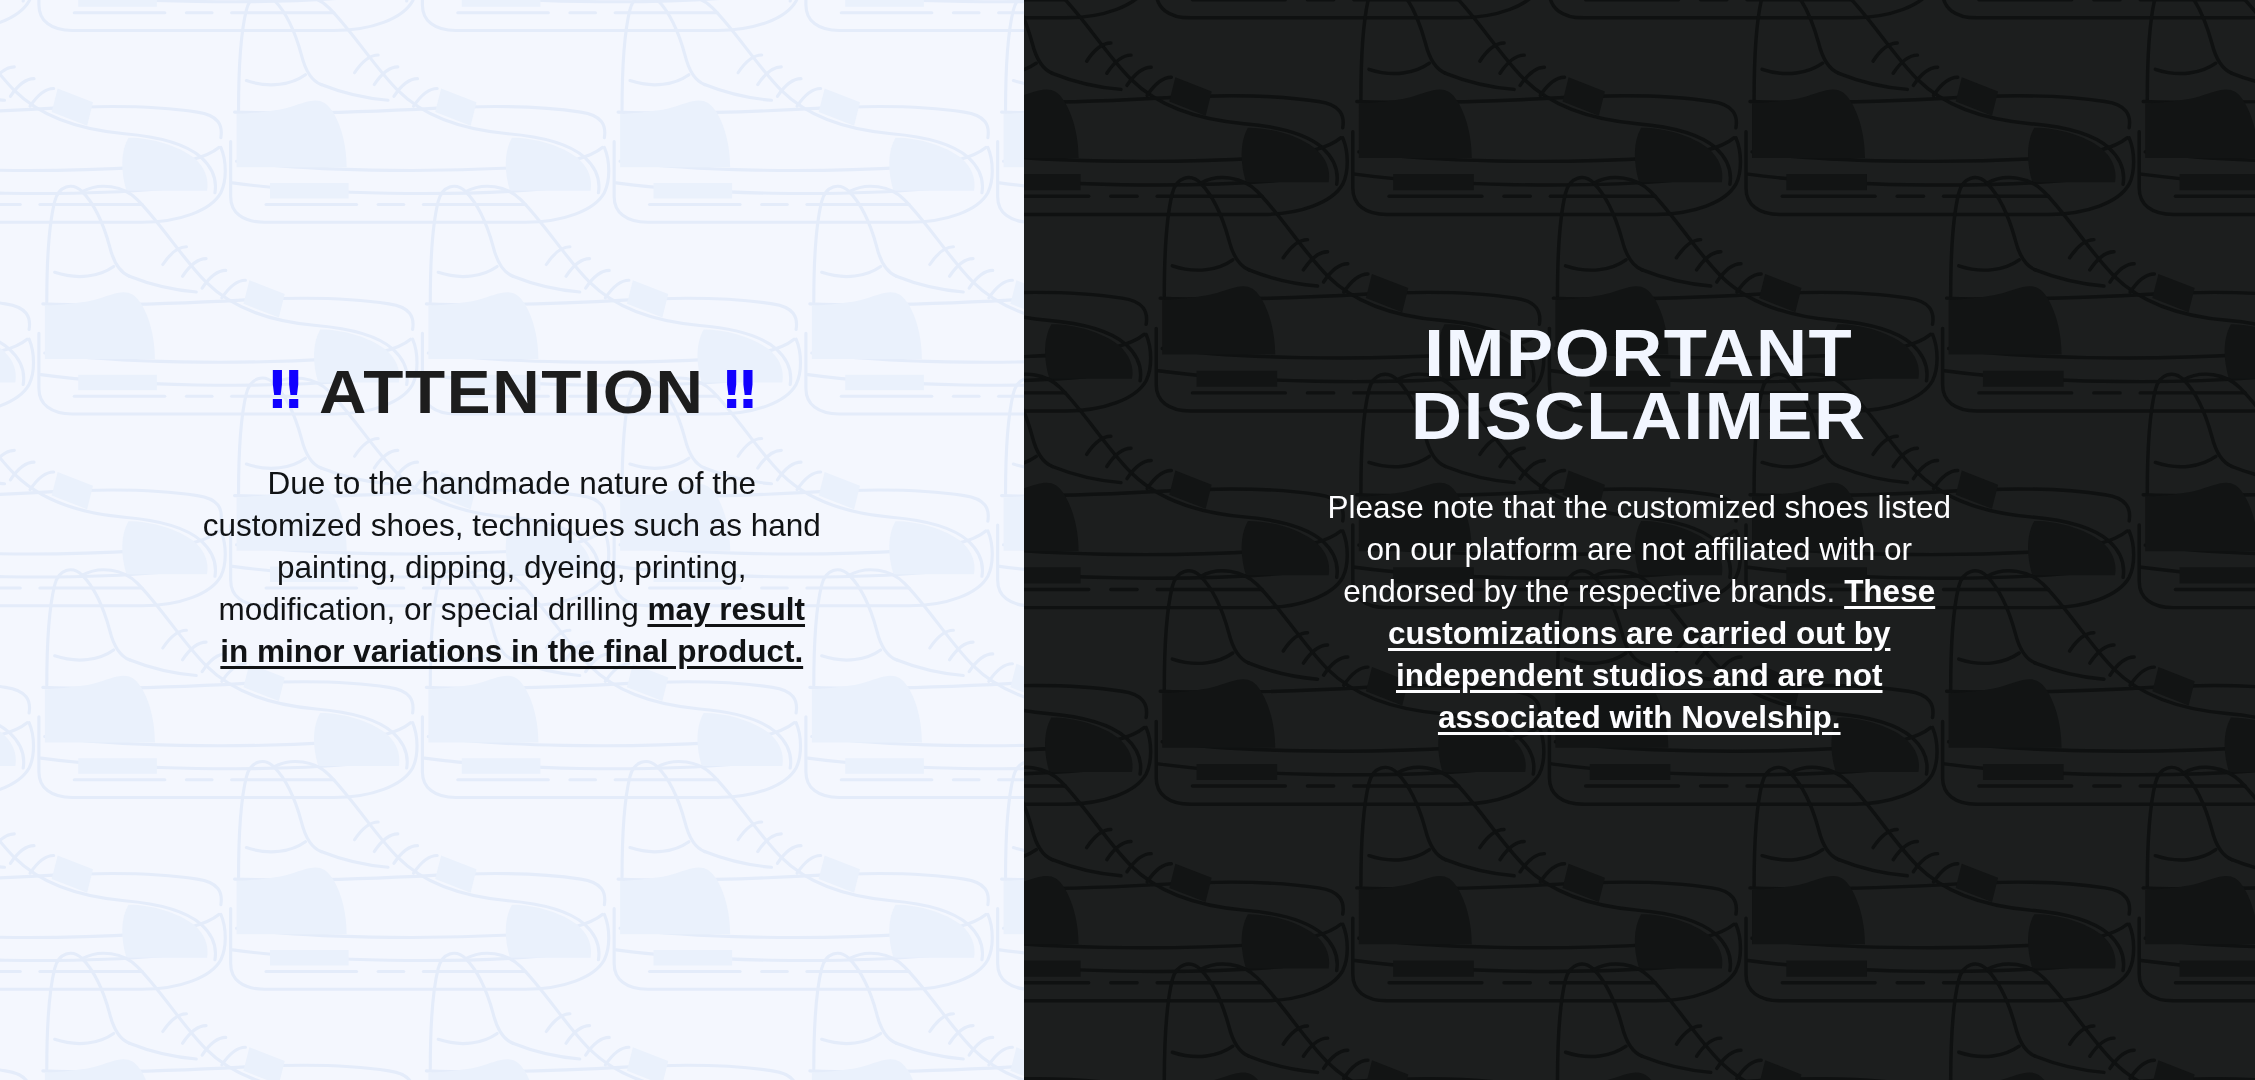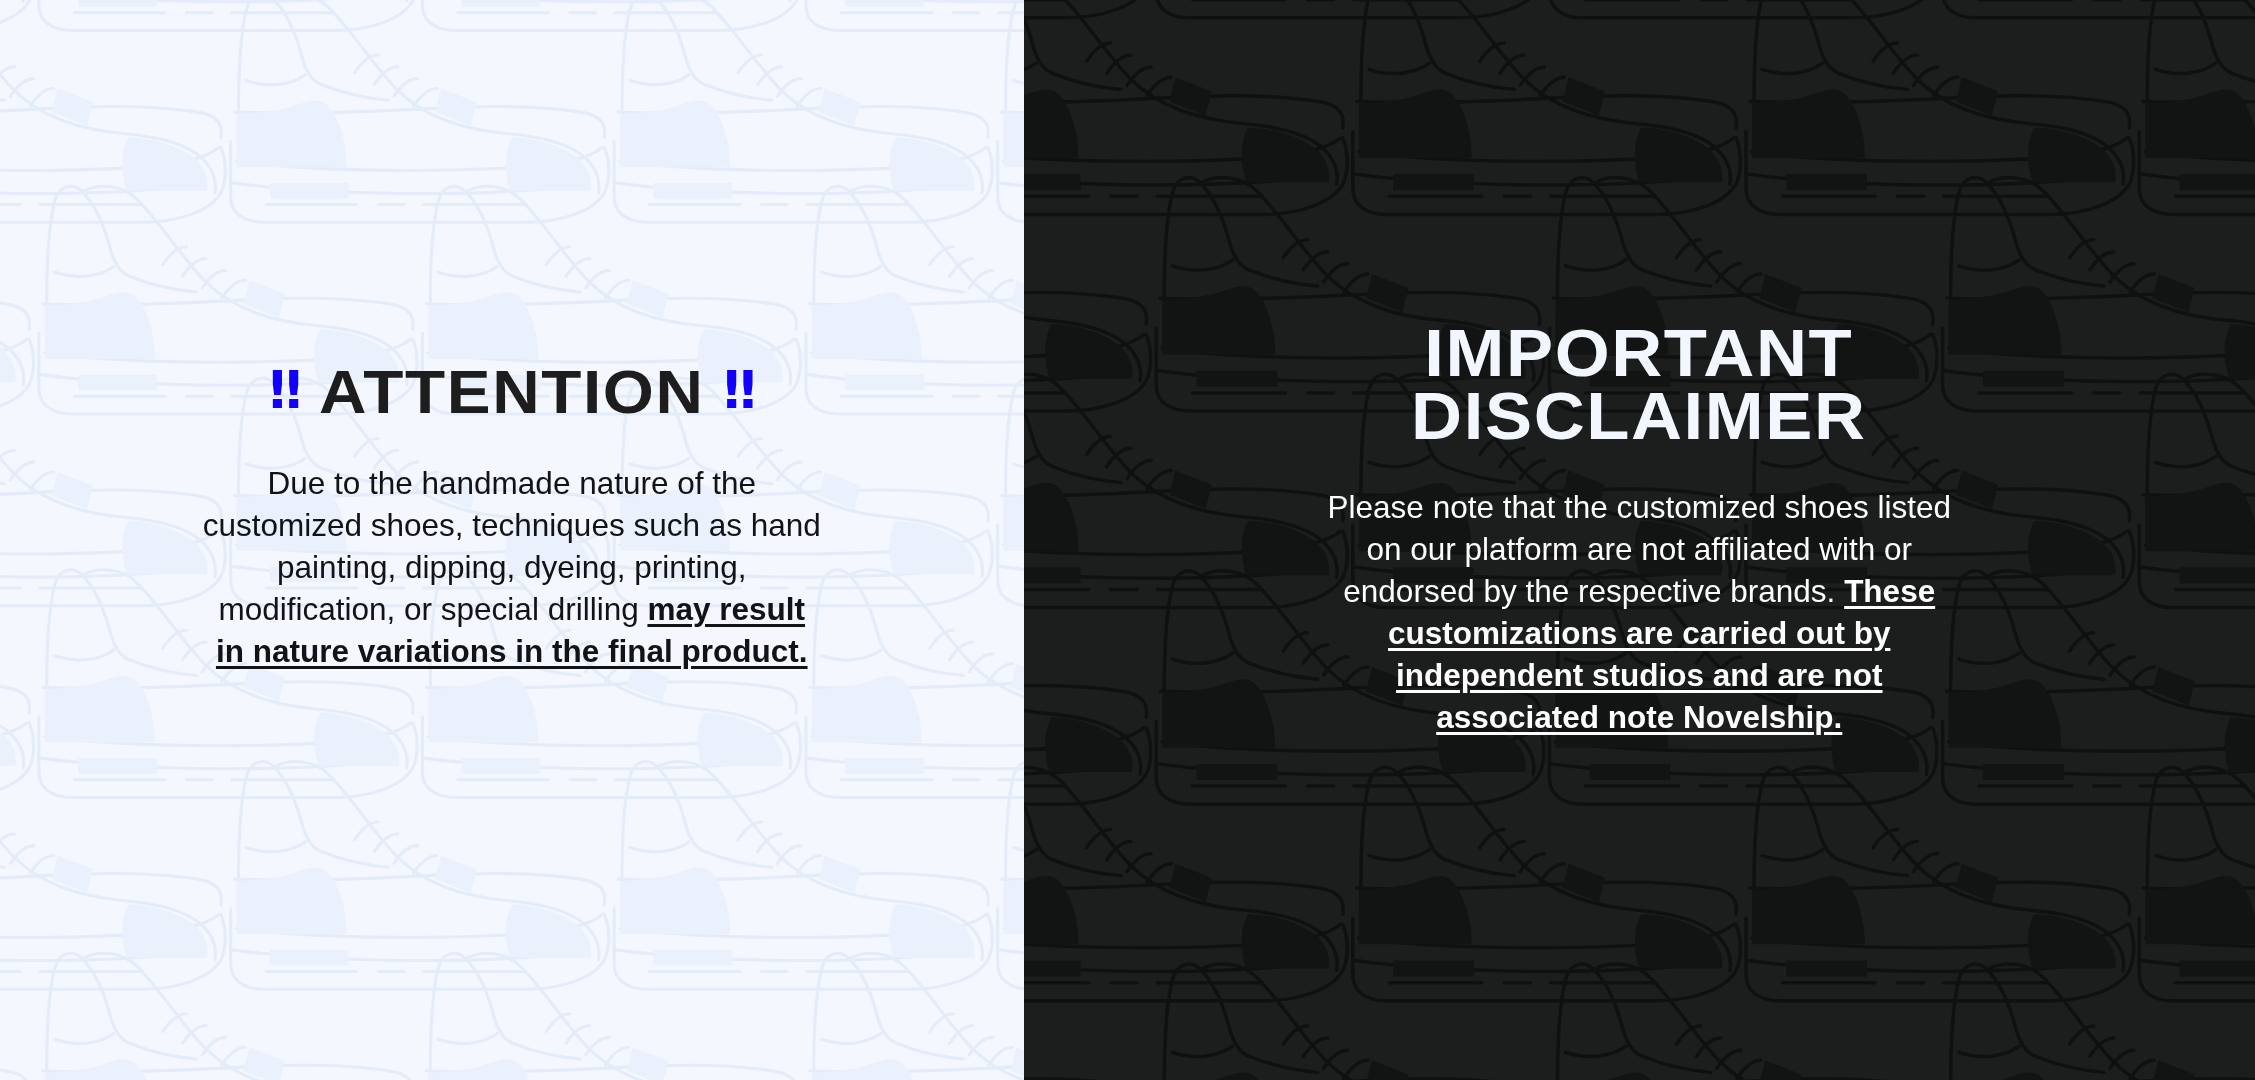--- a/index.html
+++ b/index.html
@@ -207,21 +207,21 @@
 
     <div class="content content--light">
 
       <h1 class="headline">
         <span class="bangs" style="color:#1100ff">‼</span>
         <span class="word">ATTENTION</span>
         <span class="bangs" style="color:#1100ff">‼</span>
       </h1>
 
       <p class="body-copy body-copy--light">
-        <span>Due to the handmade nature of the customized shoes, techniques such as hand painting, dipping, dyeing, printing, modification, or special drilling </span><span class="em">may result in nature variations in the final product.</span>
+        <span>Due to the handmade nature of the customized shoes, techniques such as hand painting, dipping, dyeing, printing, modification, or special drilling </span><span class="em">may result in minor variations in the final product.</span>
       </p>
 
     </div>
   </section>
 
   <section class="panel panel--dark">
 
     <div class="pattern">
       <svg viewBox="0 0 1400 1200" preserveAspectRatio="xMidYMid slice" aria-hidden="true">
         <defs>
@@ -292,19 +292,19 @@
     </div>
 
     <div class="content content--dark">
 
       <h1 class="headline--dark">
         <span class="hl-line">IMPORTANT</span>
         <span class="hl-line">DISCLAIMER</span>
       </h1>
 
       <p class="body-copy body-copy--dark">
-        <span>Please note that the customized shoes listed on our platform are not affiliated with or endorsed by the respective brands. </span><span class="em">These customizations are carried out by independent studios and are not associated note Novelship.</span>
+        <span>Please note that the customized shoes listed on our platform are not affiliated with or endorsed by the respective brands. </span><span class="em">These customizations are carried out by independent studios and are not associated with Novelship.</span>
       </p>
 
     </div>
   </section>
 
 </div>
 
 </body></html>

